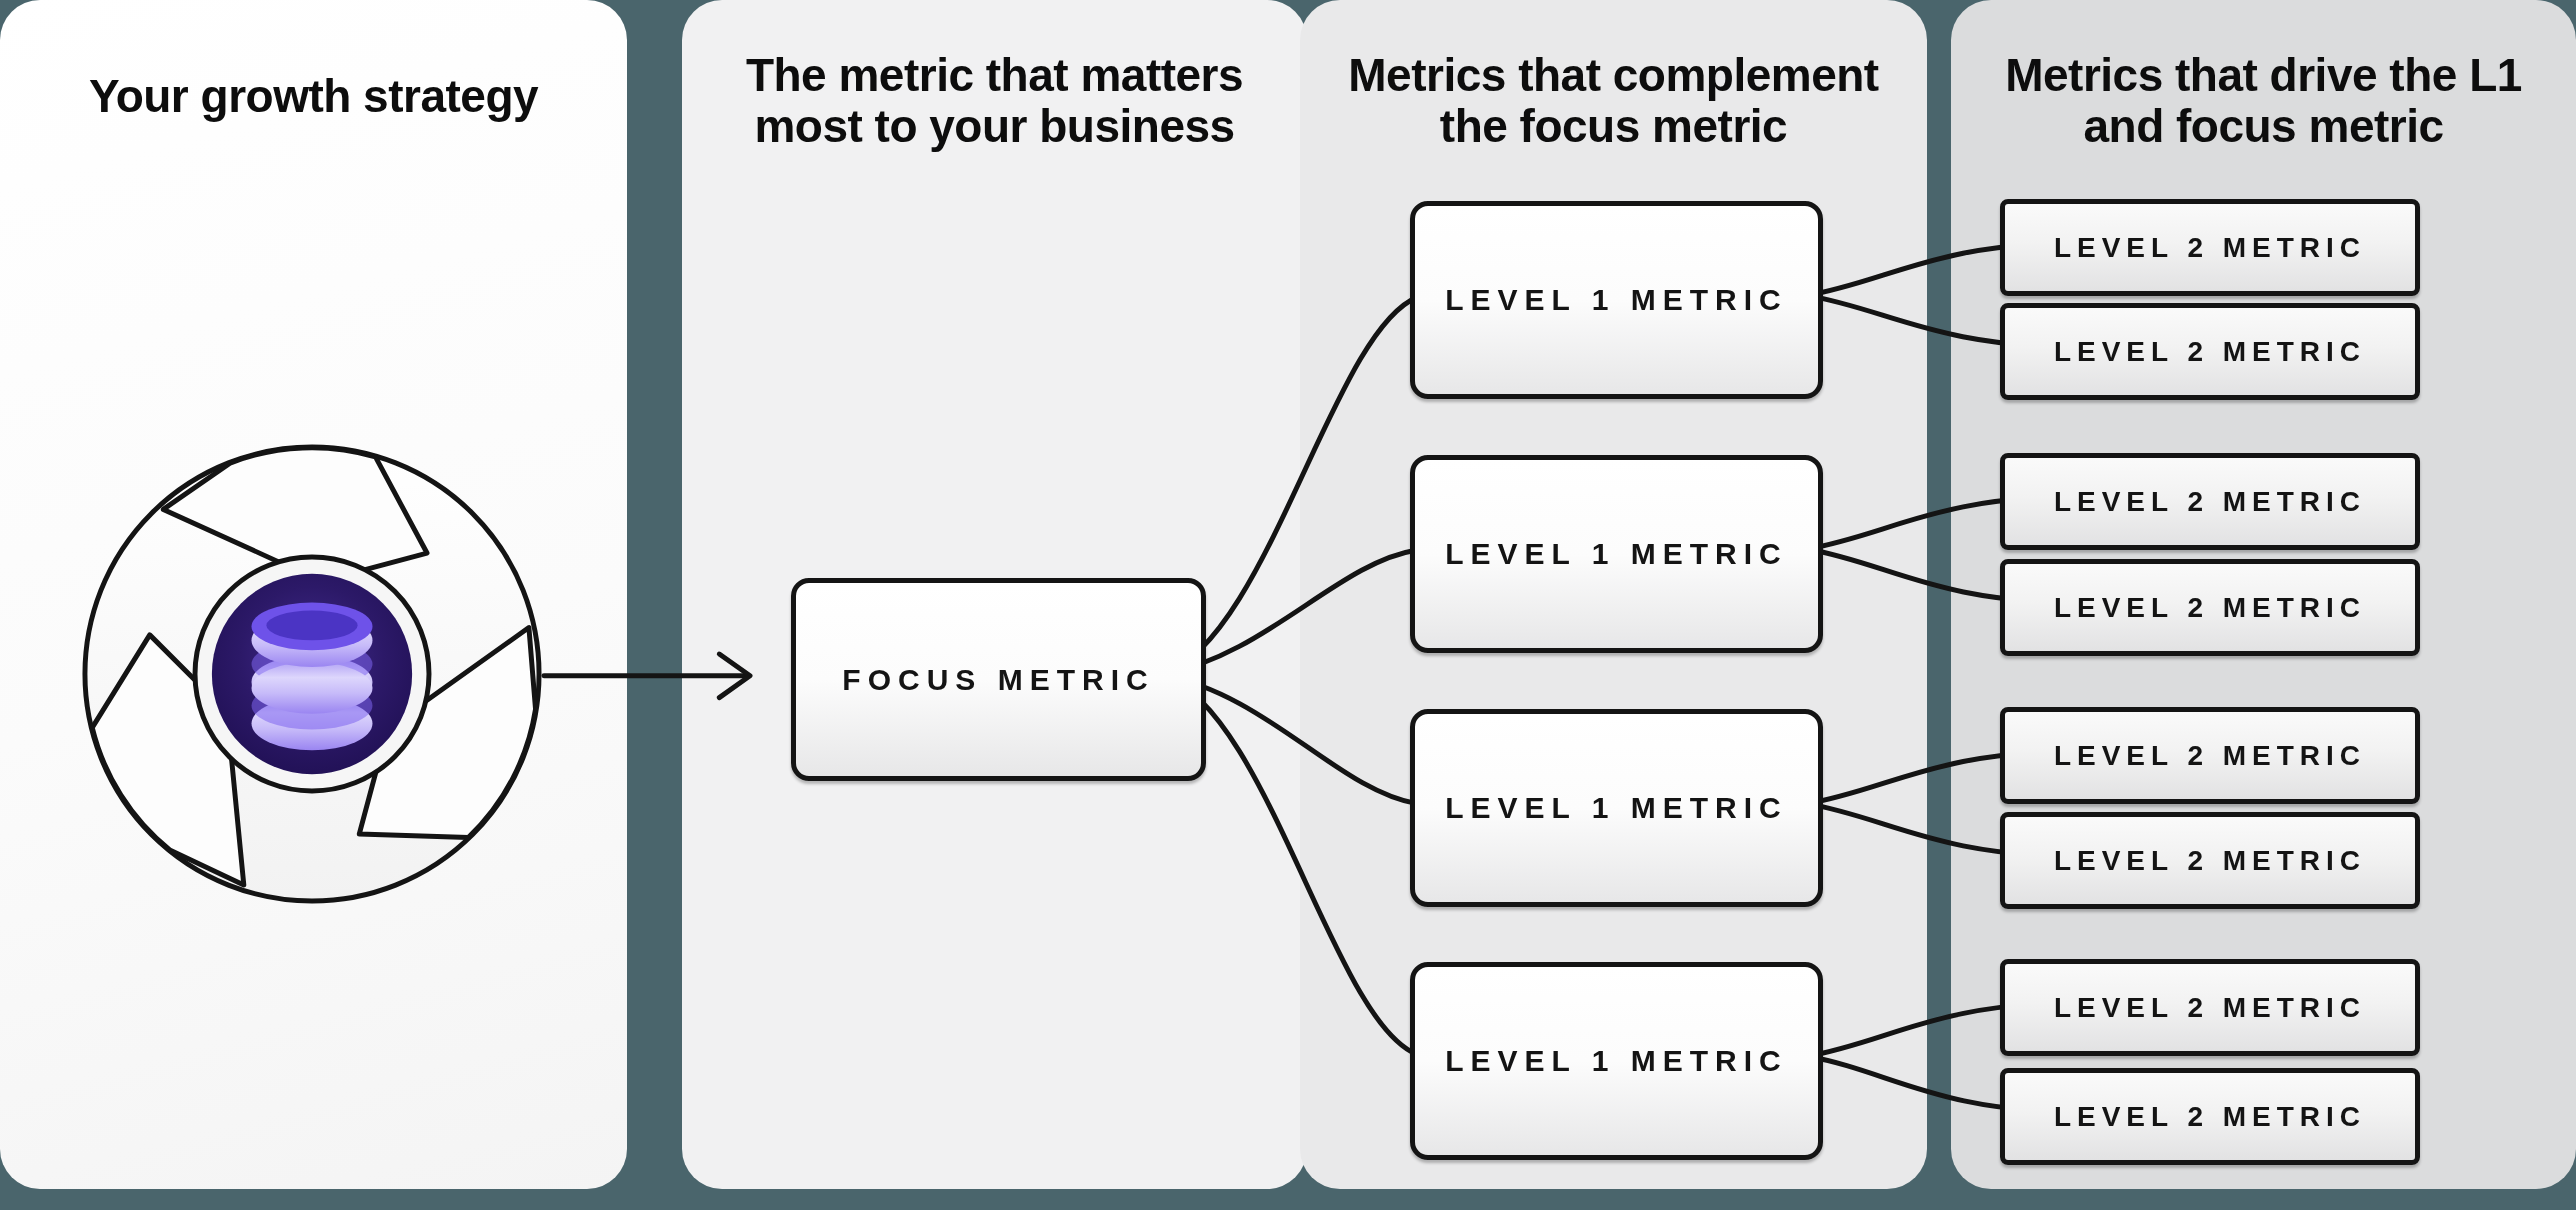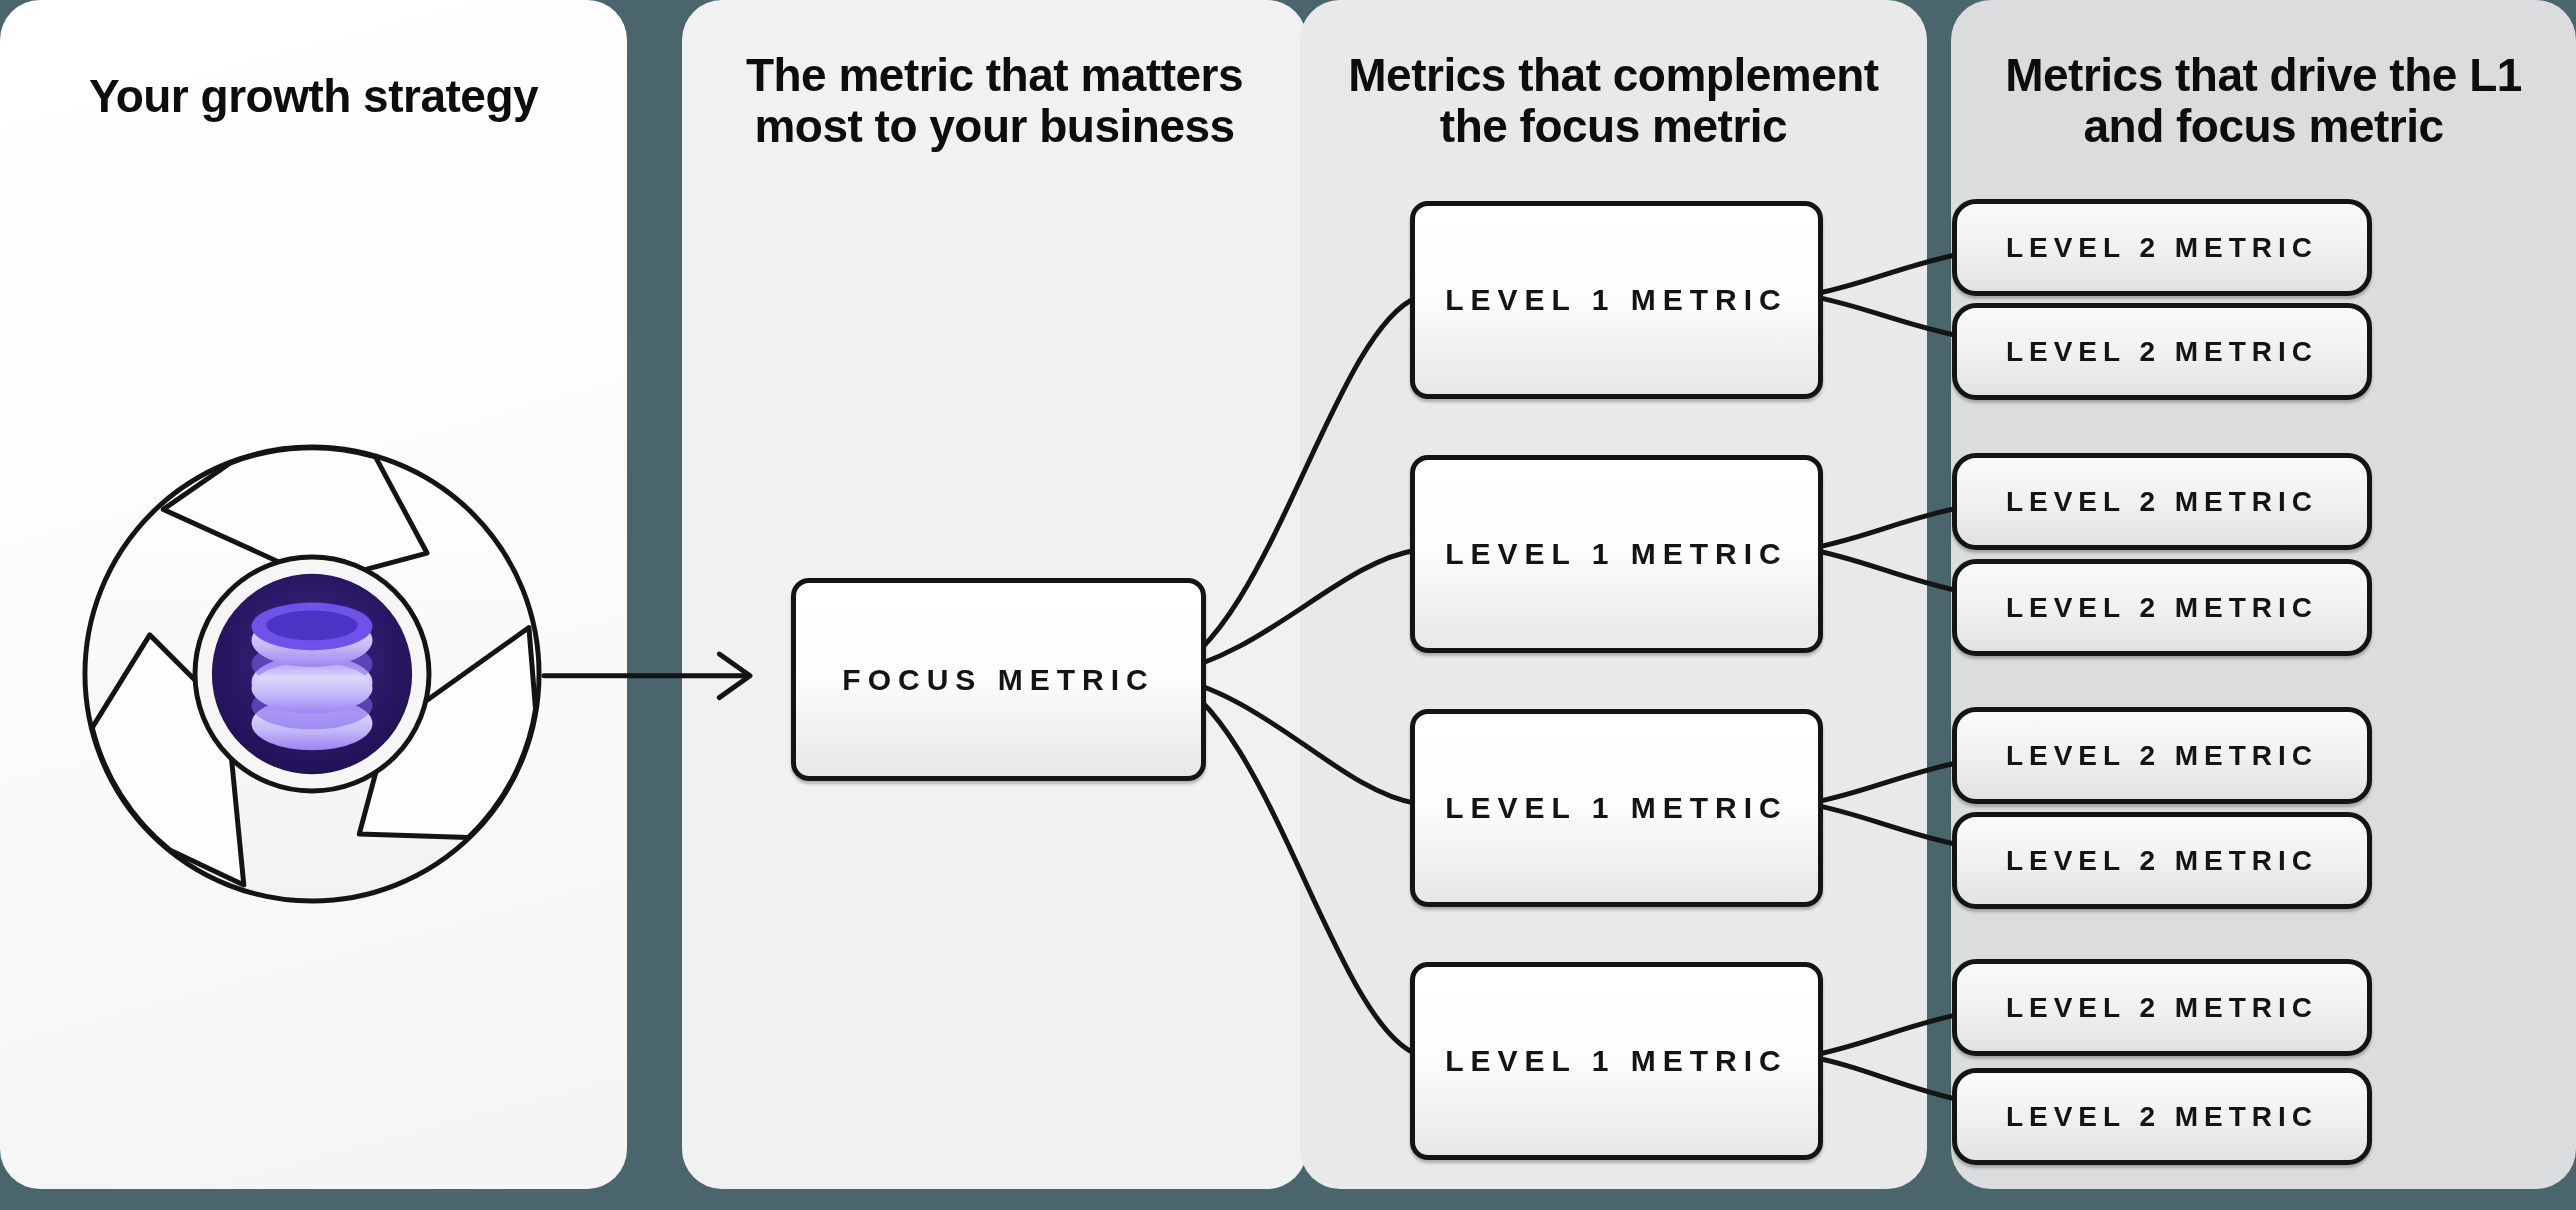--- a/index.html
+++ b/index.html
@@ -30,21 +30,21 @@
     position:absolute;z-index:3;
     border:5px solid #141414;border-radius:18px;
     background:linear-gradient(180deg,#ffffff 0%,#fcfcfc 50%,#e7e7e8 100%);
     box-shadow:0 3px 3px rgba(0,0,0,0.25);
     display:flex;align-items:center;justify-content:center;
     color:#141414;font-weight:700;
   }
   .focus-box{left:791px;top:578px;width:405px;height:193px;font-size:30px;letter-spacing:7px;}
   .l1-box{left:1410px;width:403px;height:188px;font-size:30px;letter-spacing:7px;}
   .l1-1{top:201px;} .l1-2{top:455px;} .l1-3{top:709px;} .l1-4{top:962px;}
-  .l2-box{left:1952px;width:410px;height:87px;font-size:28px;letter-spacing:6px;border-radius:24px;
+  .l2-box{left:2000px;width:410px;height:87px;font-size:28px;letter-spacing:6px;border-radius:8px;
     background:linear-gradient(180deg,#fafafa 0%,#f2f2f2 45%,#e2e2e3 100%);}
   .l2-1{top:199px;} .l2-2{top:303px;} .l2-3{top:453px;} .l2-4{top:559px;}
   .l2-5{top:707px;} .l2-6{top:812px;} .l2-7{top:959px;} .l2-8{top:1068px;}
 
   .flywheel{position:absolute;left:79px;top:441px;z-index:3;}
 </style>
 </head>
 <body>
 
 <div class="canvas">

